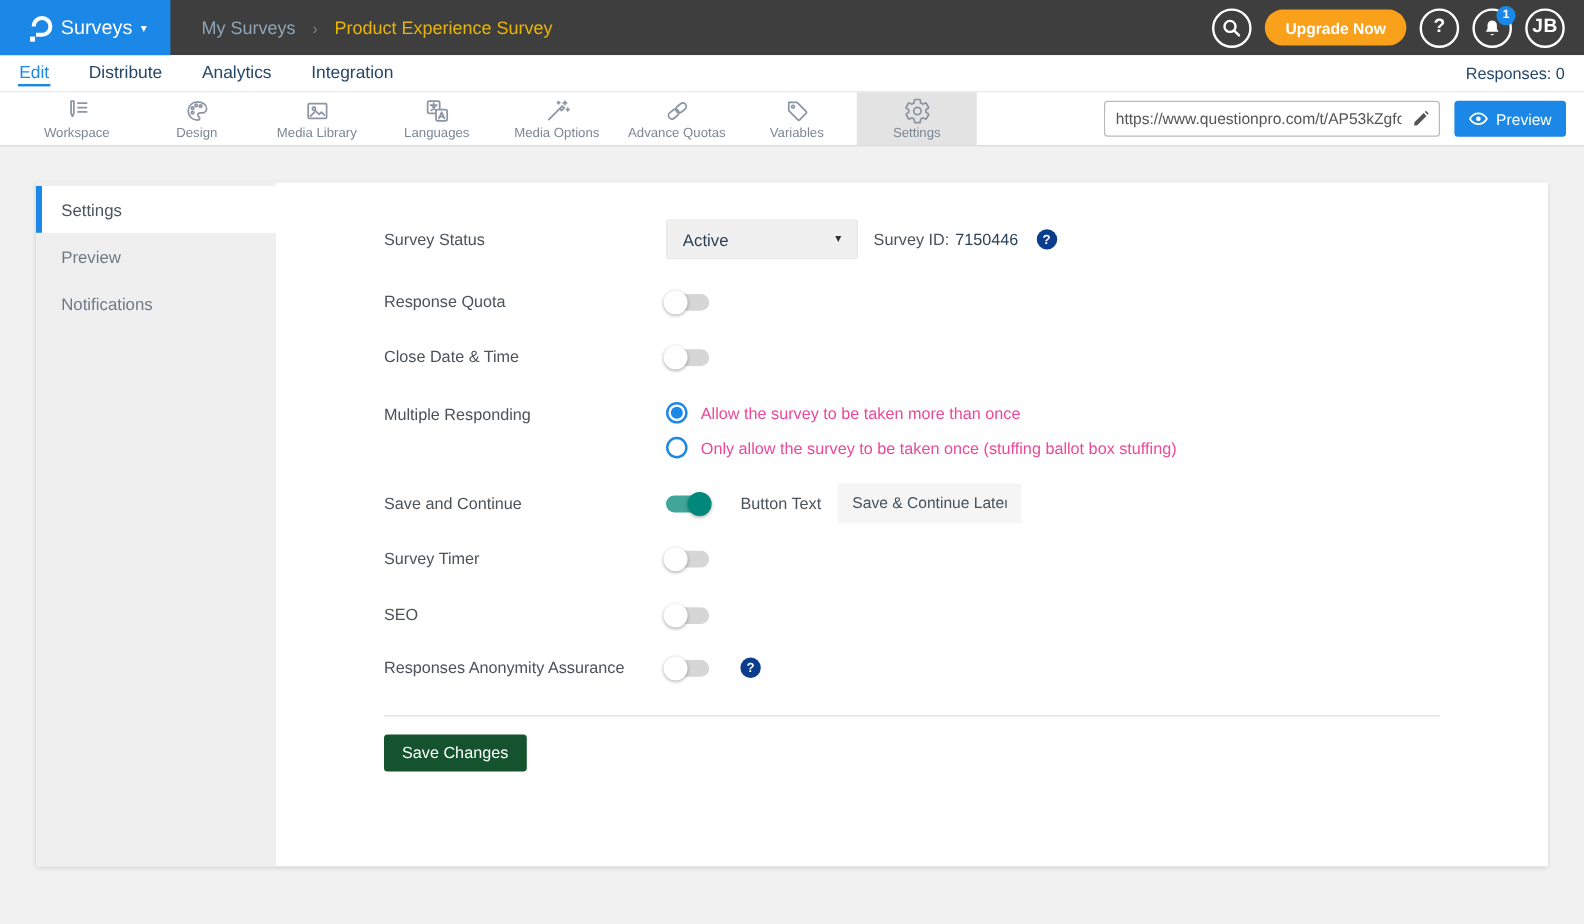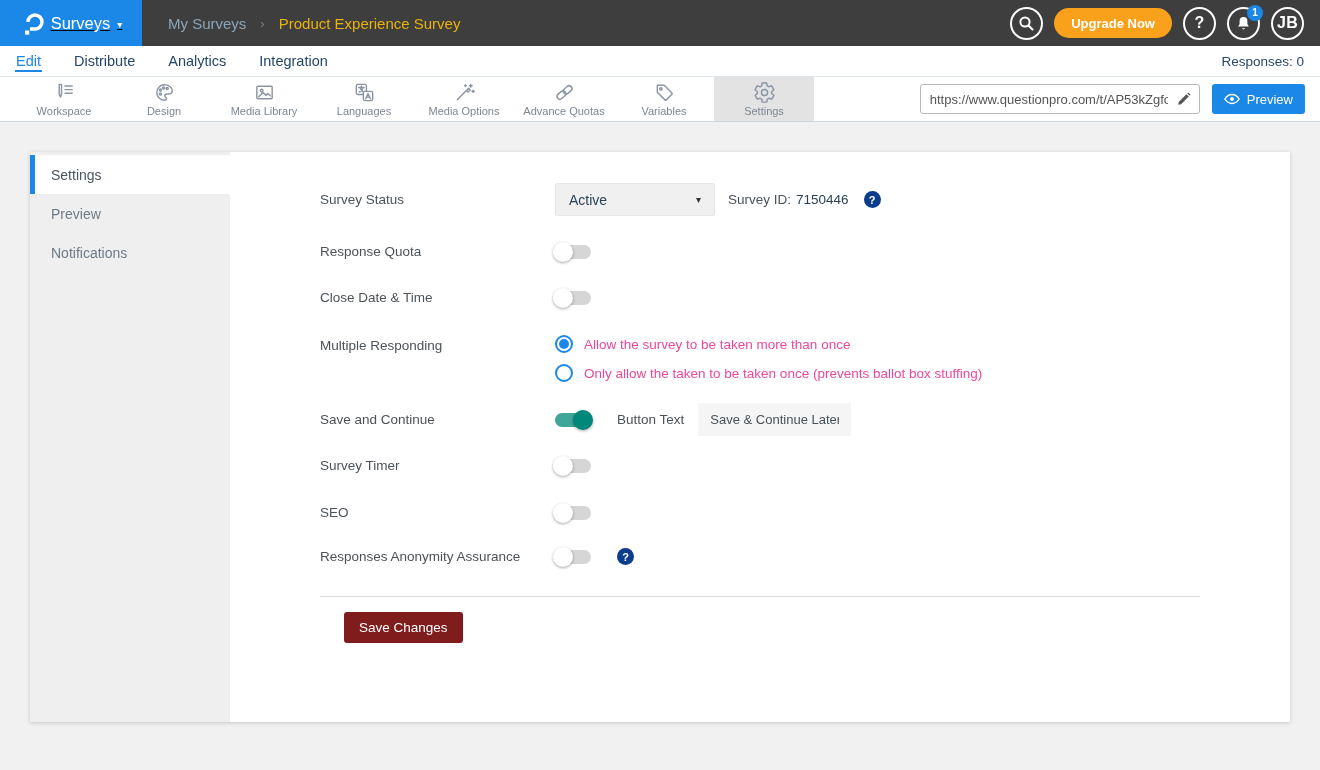--- a/index.html
+++ b/index.html
@@ -2,21 +2,21 @@
 <html><head>
 <meta charset="utf-8">
 <style>
   * { margin:0; padding:0; box-sizing:border-box; }
   html,body { width:1320px; height:770px; overflow:hidden;
     font-family:"Liberation Sans","DejaVu Sans",sans-serif; background:#f1f1f2; }
 
   
   .topbar { height:46px; background:#3e3e3e; display:flex; align-items:center; }
   .logo-area { width:142px; height:46px; background:#1b87e6; display:flex;
-    align-items:center; justify-content:center; gap:7px; cursor:pointer;text-decoration:underline; }
+    align-items:center; justify-content:center; gap:7px; cursor:pointer; }
   .logo-area .brand { color:#fff; font-size:16.5px; }
   .logo-area .caret { color:#fff; font-size:10px; margin-top:2px; }
   .breadcrumb { display:flex; align-items:center; gap:14px; margin-left:26px; font-size:15px; }
   .bc-parent { color:#8ea4b6; cursor:pointer; }
   .bc-sep { color:#78828a; font-size:13px; }
   .bc-current { color:#eab308; }
   .top-right { margin-left:auto; display:flex; align-items:center; gap:11px; padding-right:16px; }
   .circle-btn { width:33px; height:33px; border:2px solid #fff; border-radius:50%;
     display:flex; align-items:center; justify-content:center; color:#fff; cursor:pointer;
     position:relative; background:transparent; }
@@ -101,22 +101,22 @@
   .radio-text { font-size:13.5px; color:#ec4899; }
 
   .btxt-label { font-size:13.5px; color:#4b5258; margin-left:26px; }
   .btxt-input { width:153px; height:33px; background:#f5f5f5; border:none; outline:none;
     font-size:13px; color:#47515a; padding:0 12px; margin-left:14px; font-family:inherit; }
   .red-box { border:3px solid #e1251b; display:flex; align-items:center; gap:10px;
     padding:7px 13px; margin-left:13px; }
   .edit-email { font-size:14px; color:#1b87e6; cursor:pointer; }
 
   .divider { border-top:1px solid #dcdcdc; margin-top:31px; }
-  .save-btn { margin-top:15px; background:#7f1d1d; color:#fff; border:none; border-radius:3px;
-    font-size:13.5px; padding:8px 15px; cursor:pointer; font-family:inherit;margin-left:24px; }
+  .save-btn { margin-top:15px; background:#14532d; color:#fff; border:none; border-radius:3px;
+    font-size:13.5px; padding:8px 15px; cursor:pointer; font-family:inherit; }
 
   .mt1{margin-top:0} .r2{margin-top:28px} .r3{margin-top:31px} .r4{margin-top:30px}
   .r5{margin-top:21px} .r6{margin-top:22px} .r7{margin-top:32px} .r8{margin-top:28px}
 </style>
 </head>
 <body>
 
 <div class="topbar">
   <div class="logo-area">
     <span style="display:flex">
@@ -318,21 +318,21 @@
       
       <div class="srow top r4">
         <span class="rlabel" style="margin-top:3px">Multiple Responding</span>
         <div class="radio-group">
           <div class="radio-line">
             <span class="radio checked"></span>
             <span class="radio-text">Allow the survey to be taken more than once</span>
           </div>
           <div class="radio-line">
             <span class="radio"></span>
-            <span class="radio-text">Only allow the taken to be taken once (prevents ballot box stuffing)</span>
+            <span class="radio-text">Only allow the survey to be taken once (stuffing ballot box stuffing)</span>
           </div>
         </div>
       </div>
 
       
       <div class="srow r5">
         <span class="rlabel">Save and Continue</span>
         <div class="ctrl">
           <div class="toggle on">
               <div class="knob"></div>

